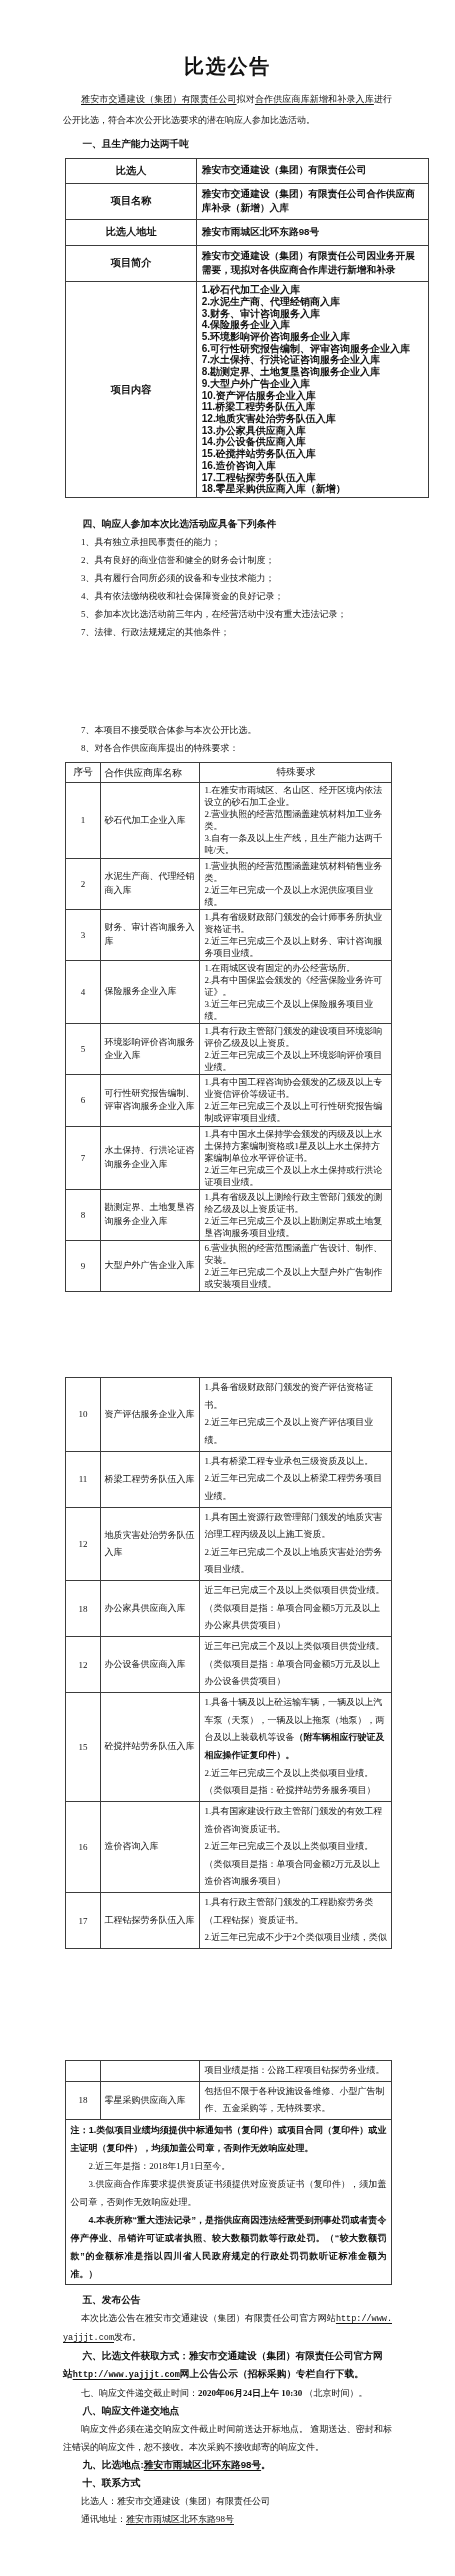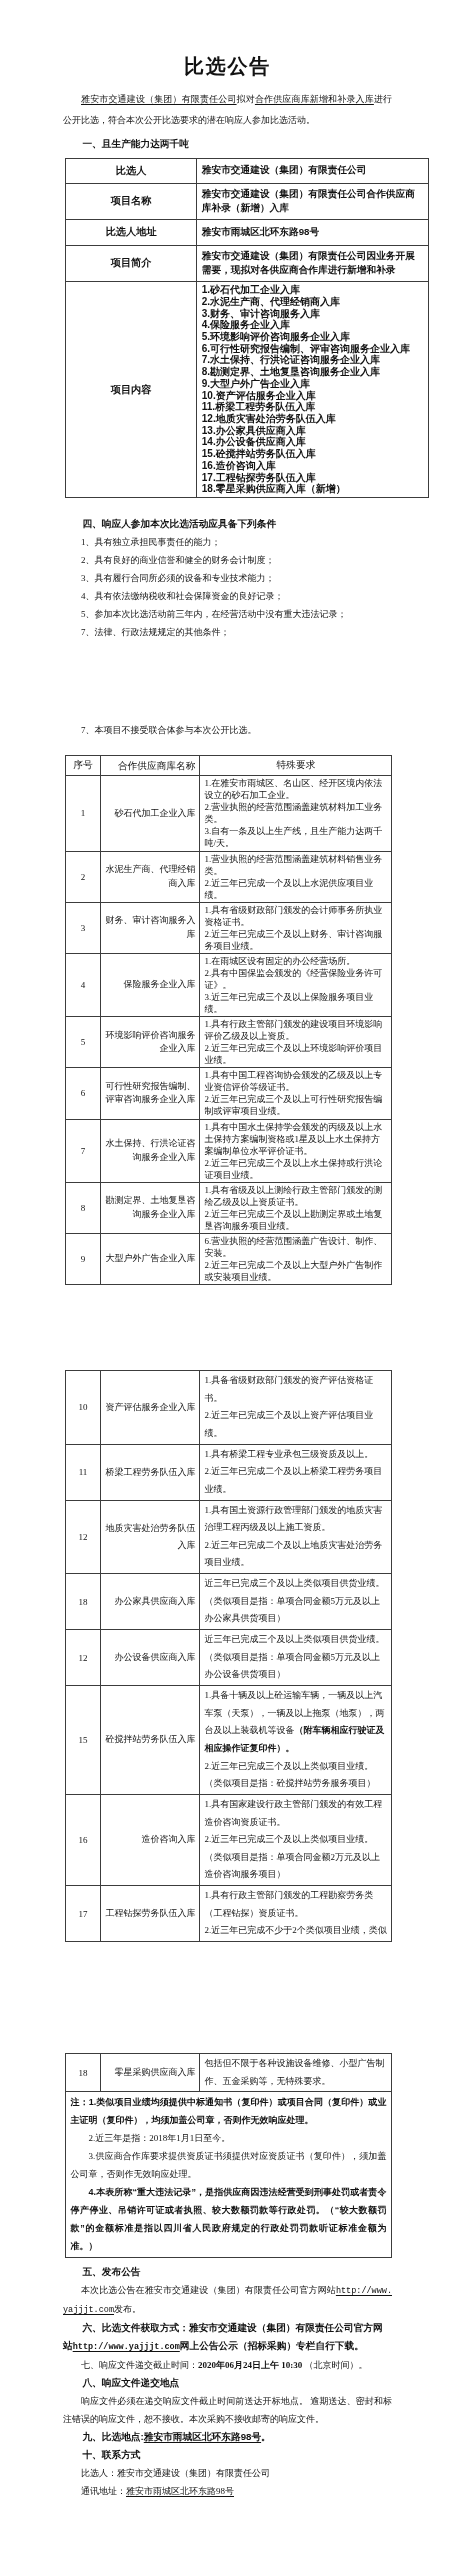--- a/index.html
+++ b/index.html
@@ -32,21 +32,21 @@
   .t1 td{border:1.1px solid #3c3c3c;vertical-align:middle;}
   .t1 .lab{width:128px;text-align:center;font-size:10.2px;padding:2.3px 1.1px;}
   .t1 .val{font-size:9.7px;line-height:14.2px;padding:3.4px 4.6px;word-break:break-all;}
   .t1 .r1{height:25px;} .t1 .r3{height:26px;}
   .t1 .list p{line-height:11.7px;font-size:10px;margin:0;word-break:break-all;}
   .t1 .list{padding:2.3px 4.6px;}
   
   .t2{width:327px;margin-left:65px;font-size:9px;}
   .t2 td{border:1.1px solid #3c3c3c;vertical-align:middle;word-break:break-all;}
   .t2 .no{width:32px;text-align:center;}
-  .t2 .nm{width:91px;text-align:right;padding:1.1px 3.4px;}
+  .t2 .nm{width:91px;text-align:left;padding:1.1px 3.4px;}
   .t2 .rq{padding:1.1px 3.4px 1.1px 4.6px;text-align:left;}
   .t2 thead td{height:17px;text-align:center;font-size:9.7px;}
   .t2 .rq p{margin:0;}
   .compact .rq p{line-height:12px;}
   .compact .nm{line-height:13.7px;}
   .loose .rq p{line-height:17.6px;}
   .loose .nm{line-height:17px;margin-left:40px;}
   .loose td{padding-top:1.1px;padding-bottom:1.1px;}
   .cont-row td{height:17px;}
   .r18 .rq p{line-height:17.6px;}
@@ -129,23 +129,24 @@
         <p class="para ind">2、具有良好的商业信誉和健全的财务会计制度；</p>
         <p class="para ind">3、具有履行合同所必须的设备和专业技术能力；</p>
         <p class="para ind">4、具有依法缴纳税收和社会保障资金的良好记录；</p>
         <p class="para ind">5、参加本次比选活动前三年内，在经营活动中没有重大违法记录；</p>
         <p class="para ind">7、法律、行政法规规定的其他条件；</p>
       </div>
 
     <div class="spacer sp1"></div>
 
     <p class="para ind">7、本项目不接受联合体参与本次公开比选。</p>
+    <p class="para ind">8、对各合作供应商库提出的特殊要求：</p>
   </div>
 
-  <table class="t2 compact" style="margin-top:16px;">
+  <table class="t2 compact" style="margin-top:5px;">
     <thead>
       <tr>
         <td class="no">序号</td>
         <td class="nm">合作供应商库名称</td>
         <td class="rq" style="text-align:center;">特殊要求</td>
       </tr>
     </thead>
     <tbody>
       <tr>
         <td class="no">1</td>
@@ -322,20 +323,27 @@
             </div>
           </td>
       </tr>
     </tbody>
   </table>
 
   <div class="spacer sp3"></div>
 
   <table class="t2 loose">
     <tbody>
+      <tr class="cont-row">
+        <td class="no"></td>
+        <td class="nm"></td>
+        <td class="rq">
+            <p>项目业绩是指：公路工程项目钻探劳务业绩。</p>
+          </td>
+      </tr>
       <tr class="r18">
         <td class="no">18</td>
         <td class="nm">零星采购供应商入库</td>
         <td class="rq">
             <p>包括但不限于各种设施设备维修、小型广告制作、五金采购等，无特殊要求。</p>
           </td>
       </tr>
       <tr>
         <td class="notes-cell" colspan="3">
           <p class="nb">注：1.类似项目业绩均须提供中标通知书（复印件）或项目合同（复印件）或业主证明（复印件），均须加盖公司章，否则作无效响应处理。</p>

